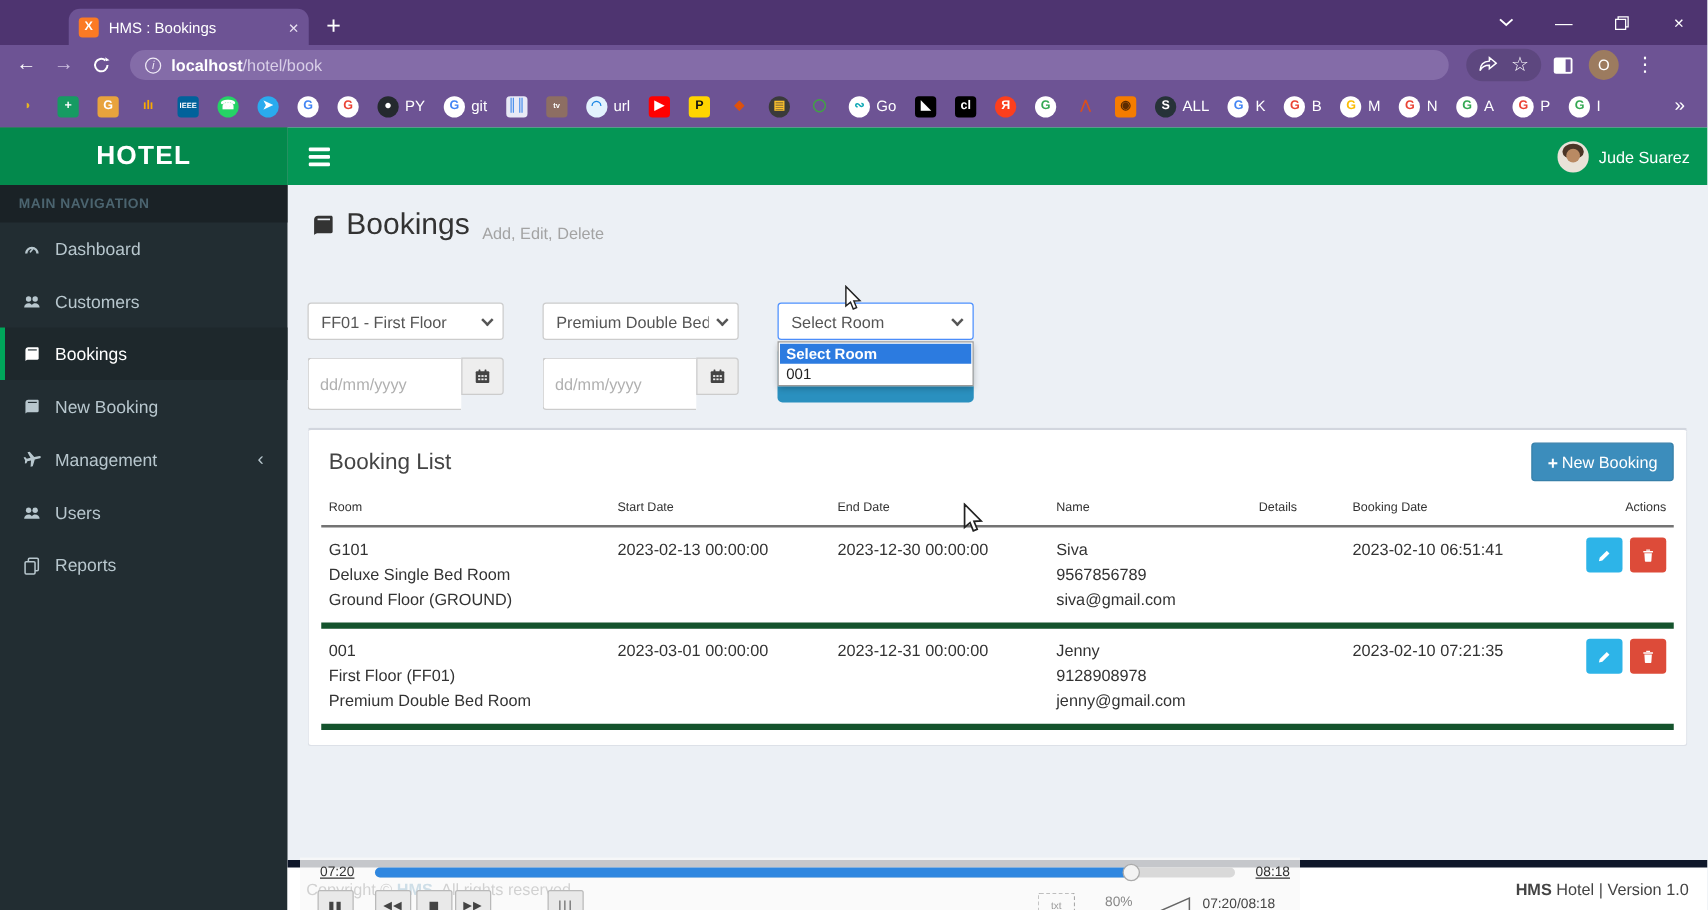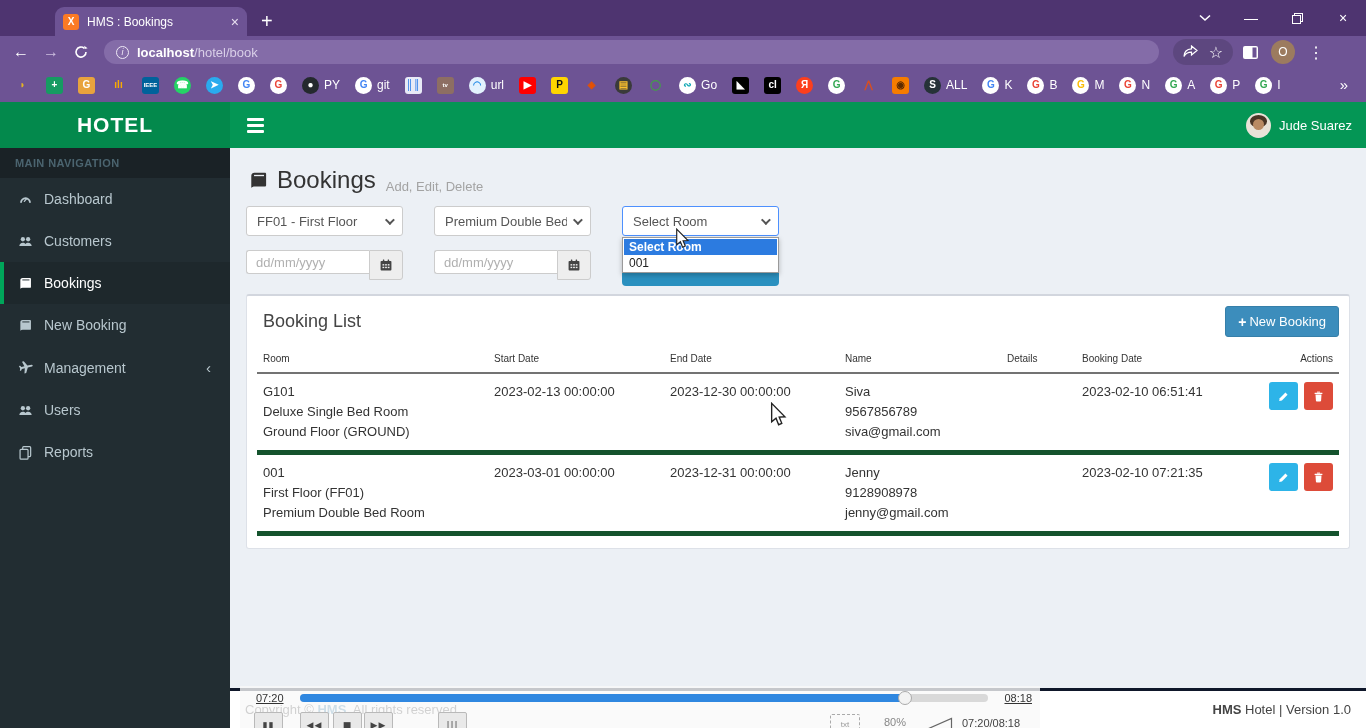--- a/index.html
+++ b/index.html
@@ -55,30 +55,30 @@
   .user-avatar::before { content:""; position:absolute; left:4px; right:4px; top:2px; height:12px; border-radius:50% 50% 45% 45%; background:#4a3526; }
   .user-avatar::after { content:""; position:absolute; left:7px; right:7px; top:6px; height:11px; border-radius:50%; background:#b98a63; }
   .user-name { color:#fff; font-size:13px; }
 
   .content { flex:1; padding:14px 16px 0 16px; position:relative; min-height:0; }
   .page-header { display:flex; align-items:baseline; gap:10px; padding:4px 0 12px 2px; }
   .page-title { font-size:24px; color:#333; display:flex; align-items:center; gap:8px; }
   .page-title svg { width:21px; height:21px; fill:#333; }
   .page-sub { font-size:13px; color:#a3a3a3; }
 
-  .filters { position:relative; }
+  .filters { position:relative;margin-top:36px; }
   .filter-row { display:flex; gap:31px; margin-bottom:14px; }
   .sel { width:157px; height:30px; background:#fff; border:1px solid #ccc; border-radius:3px; display:flex; align-items:center; padding:0 10px; font-size:13px; color:#555; gap:6px; }
   .sel .sel-val { flex:1; white-space:nowrap; overflow:hidden; }
   .chev { width:7px; height:7px; border-right:2px solid #555; border-bottom:2px solid #555; transform:rotate(45deg) translateY(-2px); flex:none; }
   .sel.focused { border-color:#4d90fe; }
   .search-box { width:252px; height:30px; border:1px solid #ccc; border-radius:3px; padding:0 10px; font-size:13px; color:#555; font-family:"Liberation Sans",sans-serif; background:#fff; }
   .search-box::placeholder { color:#a9a9a9; }
   .date-group { display:flex; width:157px; }
-  .date-input { flex:1; height:24px; border:1px solid #ccc; border-right:none; border-radius:3px 0 0 3px; padding:0 9px; font-size:13px; color:#555; font-family:"Liberation Sans",sans-serif; min-width:0; }
+  .date-input { flex:1; height:42px; border:1px solid #ccc; border-right:none; border-radius:3px 0 0 3px; padding:0 9px; font-size:13px; color:#555; font-family:"Liberation Sans",sans-serif; min-width:0; }
   .date-input::placeholder { color:#b0b0b0; }
   .date-addon { width:34px; height:30px; border:1px solid #ccc; border-radius:0 3px 3px 0; background:#eee; display:flex; align-items:center; justify-content:center; }
   .date-addon svg { width:14px; height:14px; fill:#444; }
 
   .room-select-wrap { position:relative; width:157px; }
   .hidden-btn { position:absolute; left:0; top:36px; width:157px; height:44px; background:var(--hidden-btn,#2a90bf); border-radius:4px; z-index:5; }
   .dropdown-panel { position:absolute; left:0; top:31px; width:157px; background:#fff; border:1px solid #9a9a9a; box-shadow:0 2px 5px rgba(0,0,0,.25); z-index:20; padding:1px; }
   .dd-item { height:16px; display:flex; align-items:center; padding:0 5px; font-size:12px; color:#222; }
   .dd-item.selected { background:var(--highlight,#2c7be0); color:#fff; font-weight:bold; }
 
@@ -93,21 +93,21 @@
   .t-head .th-actions { text-align:right; }
   .t-row { border-bottom:5px solid #14532d; }
   .t-row .multi div { line-height:20px; }
   .cell { line-height:20px; }
   .cell-actions { display:flex; justify-content:flex-end; gap:6px; align-items:flex-start; }
   .icon-btn { width:29px; height:28px; border:none; border-radius:3px; display:flex; align-items:center; justify-content:center; }
   .icon-btn svg { width:13px; height:13px; fill:#fff; }
   .btn-edit { background:var(--info,#2db4e8); }
   .btn-del { background:var(--danger,#dd4b39); }
 
-  .footer { height:40px; background:#fff; border-top:3px solid #0f172a; display:flex; align-items:center; font-size:13px; color:#444; padding:0 15px; }
+  .footer { height:40px; background:#fff; border-top:6px solid #0f172a; display:flex; align-items:center; font-size:13px; color:#444; padding:0 15px; }
   .footer .left b { color:#367fa9; }
   .footer .right { margin-left:auto; }
 
   
   .player { position:absolute; left:240px; top:686px; width:800px; height:60px; background:rgba(248,248,248,.78); z-index:30; }
   .p-row1 { display:flex; align-items:center; height:24px; padding:0 8px 0 16px; gap:10px; }
   .p-time { font-size:11px; color:#333; flex:none; width:34px;text-decoration:underline; }
   .p-track { position:relative; flex:1; height:8px; background:#d9d9d9; border-radius:4px; }
   .p-fill { position:absolute; left:0; top:0; bottom:0; background:#2f87e0; border-radius:4px; }
   .p-thumb { position:absolute; top:-3px; width:14px; height:14px; border-radius:50%; background:#f3f3f3; border:1px solid #aaa; transform:translateX(-7px); }

